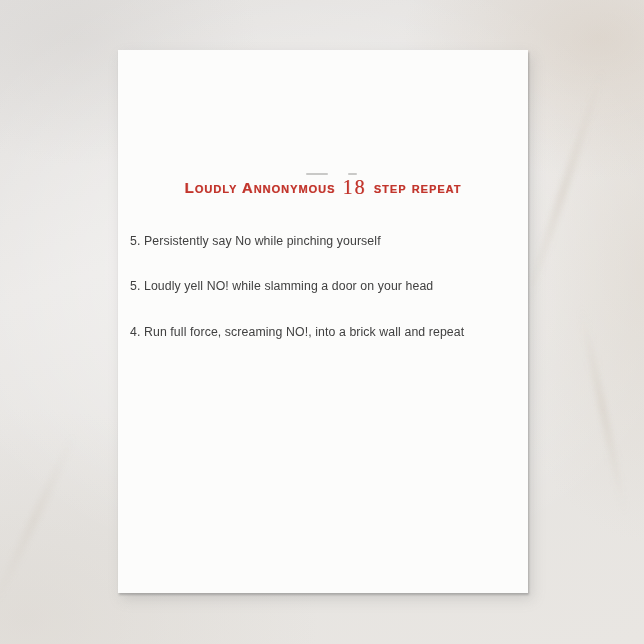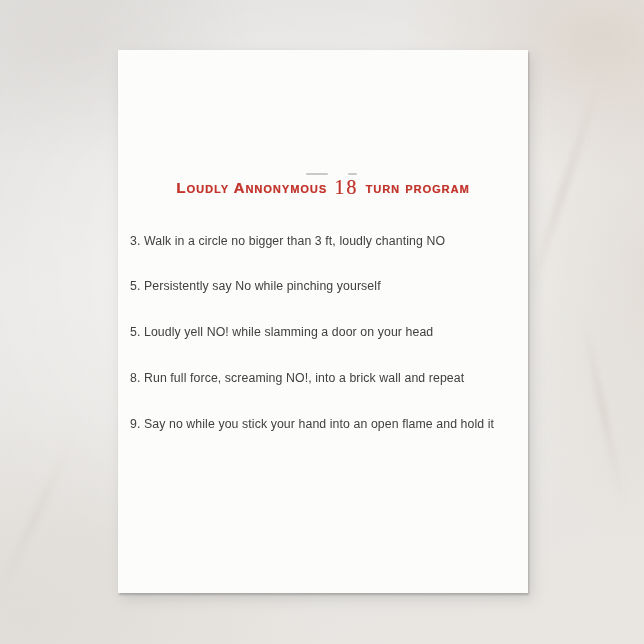--- a/index.html
+++ b/index.html
@@ -119,29 +119,27 @@
 
   <div class="card">
 
     <div class="smudge">
       <i class="m1"></i><i class="m2"></i>
     </div>
 
     <div class="title">
       <span>Loudly Annonymous</span>
       <span class="num">18</span>
-      <span>turn program</span>
+      <span>step repeat</span>
     </div>
 
     <div class="text-block">
-      <div class="line">3. Walk in a circle no bigger than 3 ft, loudly chanting NO</div>
       <div class="line">5. Persistently say No while pinching yourself</div>
       <div class="line">5. Loudly yell NO! while slamming a door on your head</div>
-      <div class="line">8. Run full force, screaming NO!, into a brick wall and repeat</div>
-      <div class="line">9. Say no while you stick your hand into an open flame and hold it</div>
+      <div class="line">4. Run full force, screaming NO!, into a brick wall and repeat</div>
       
       
 
       
 
       
     </div>
 
   </div>
 </div>

